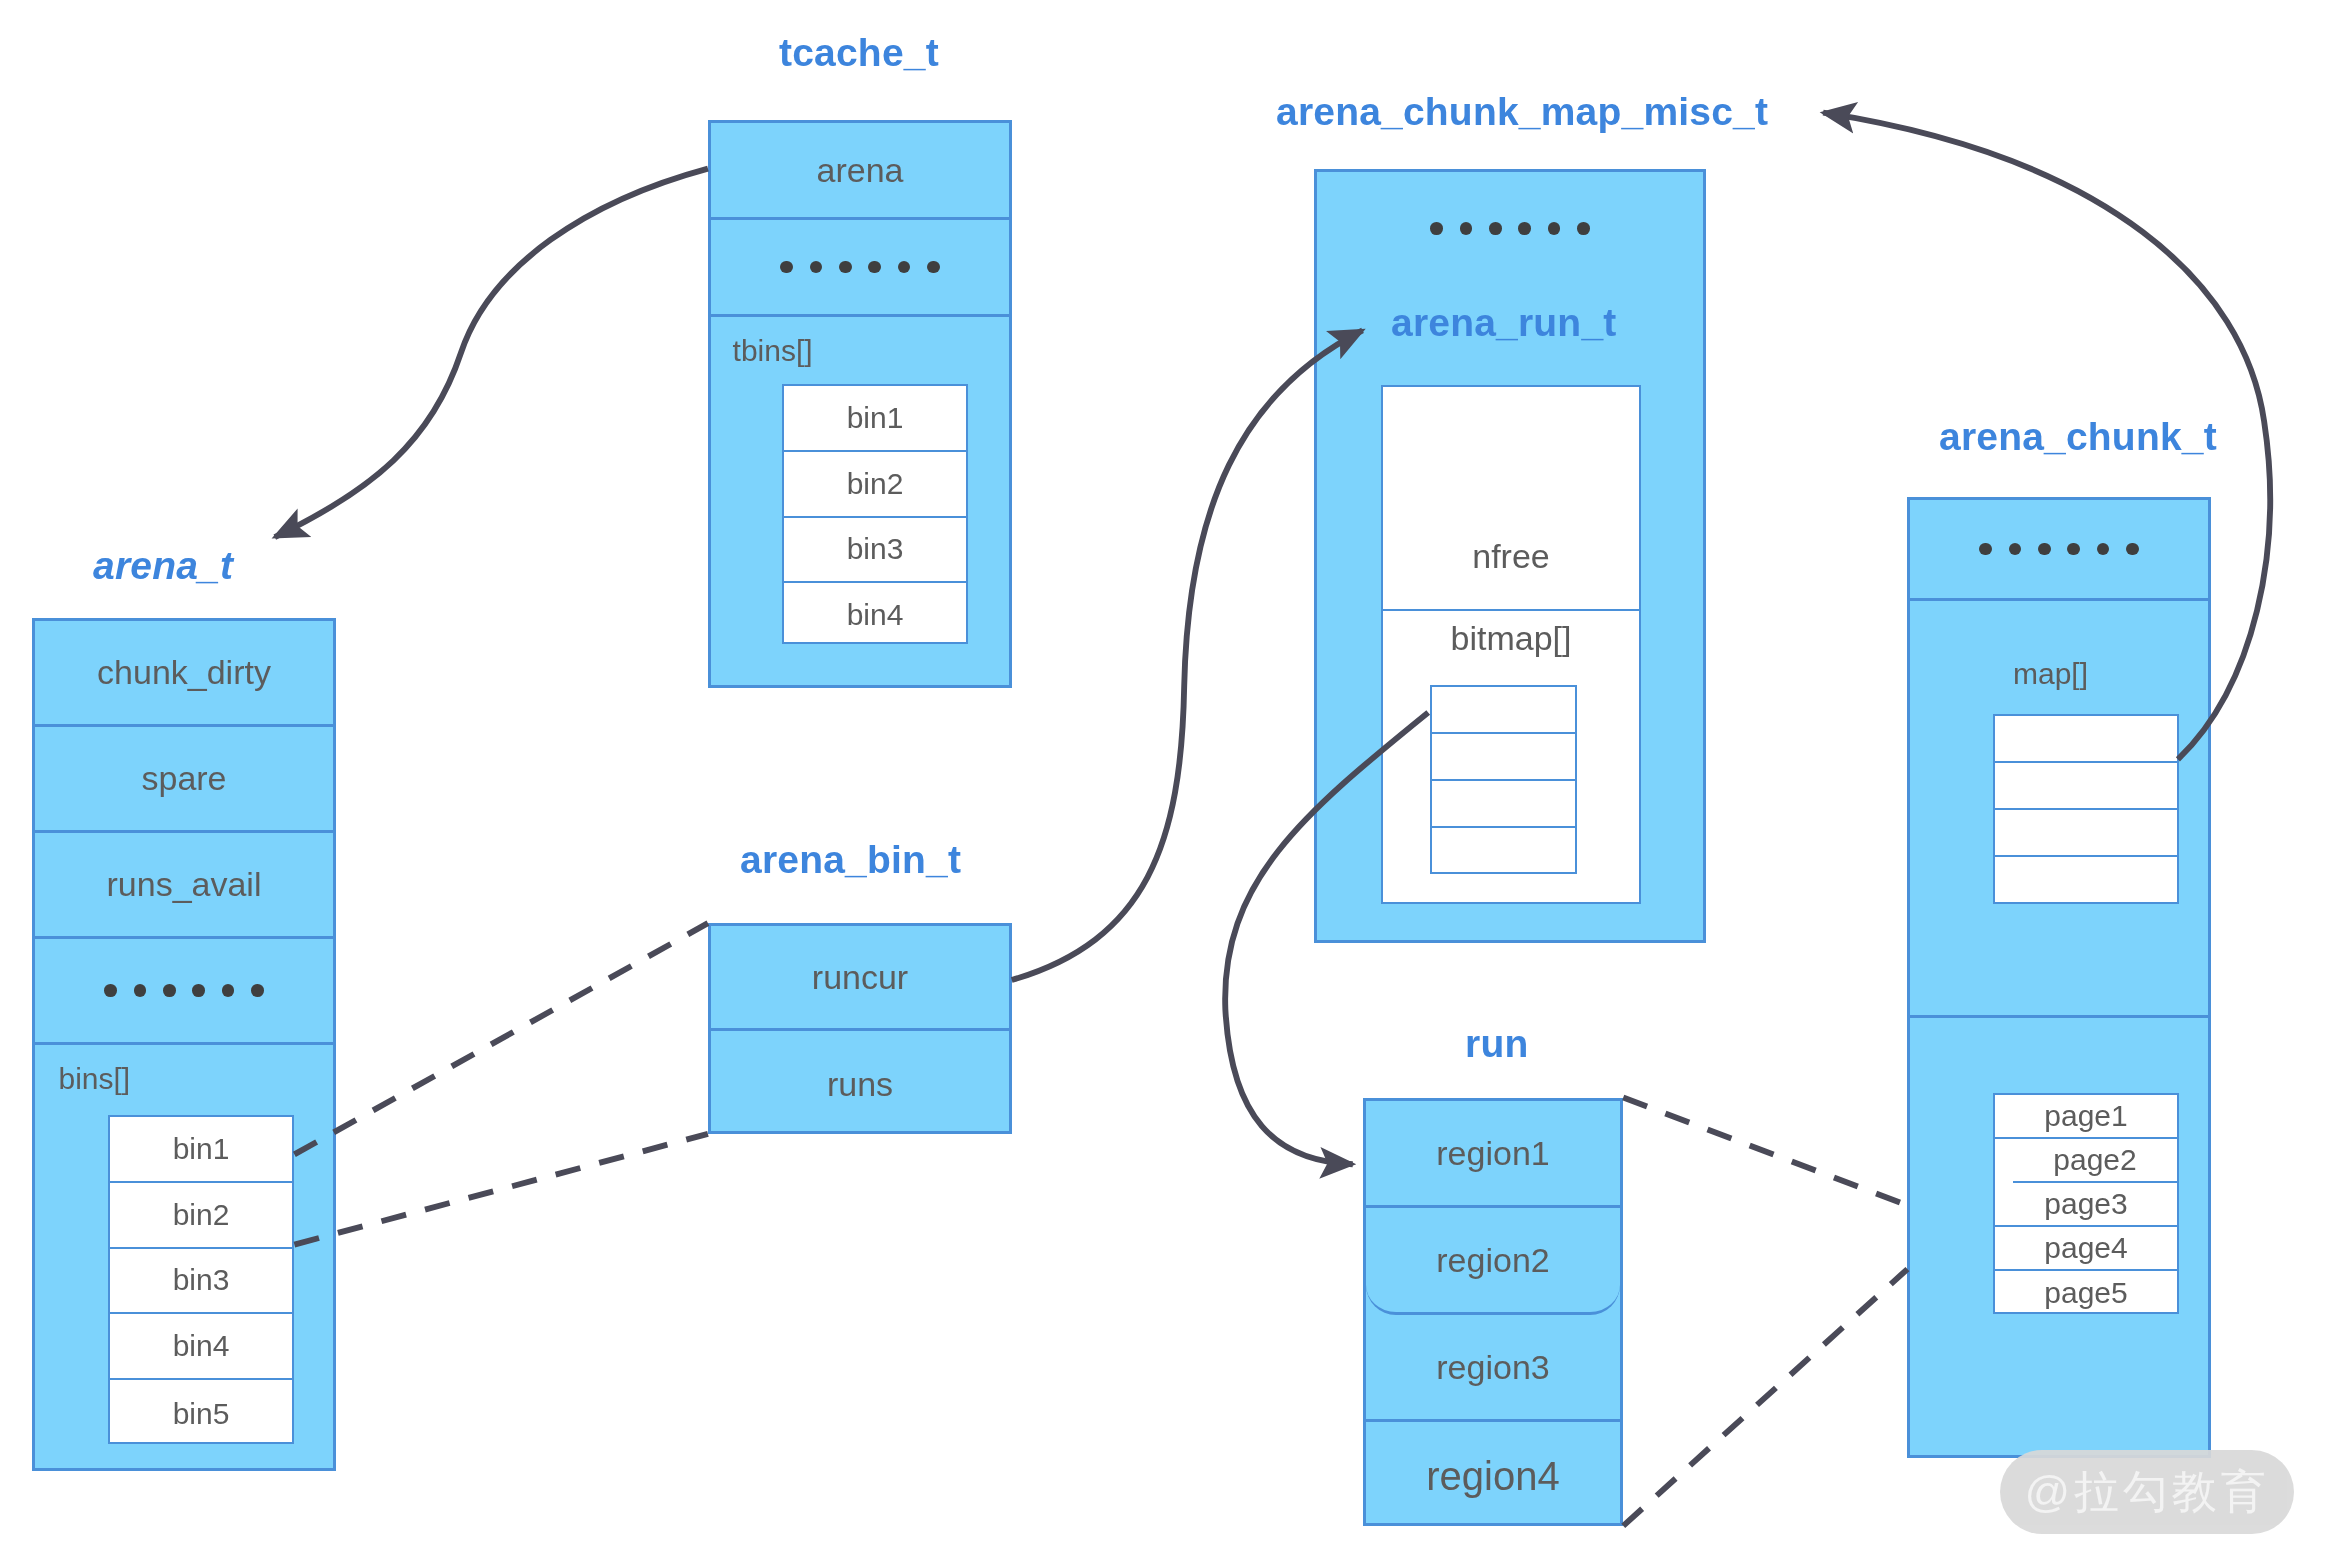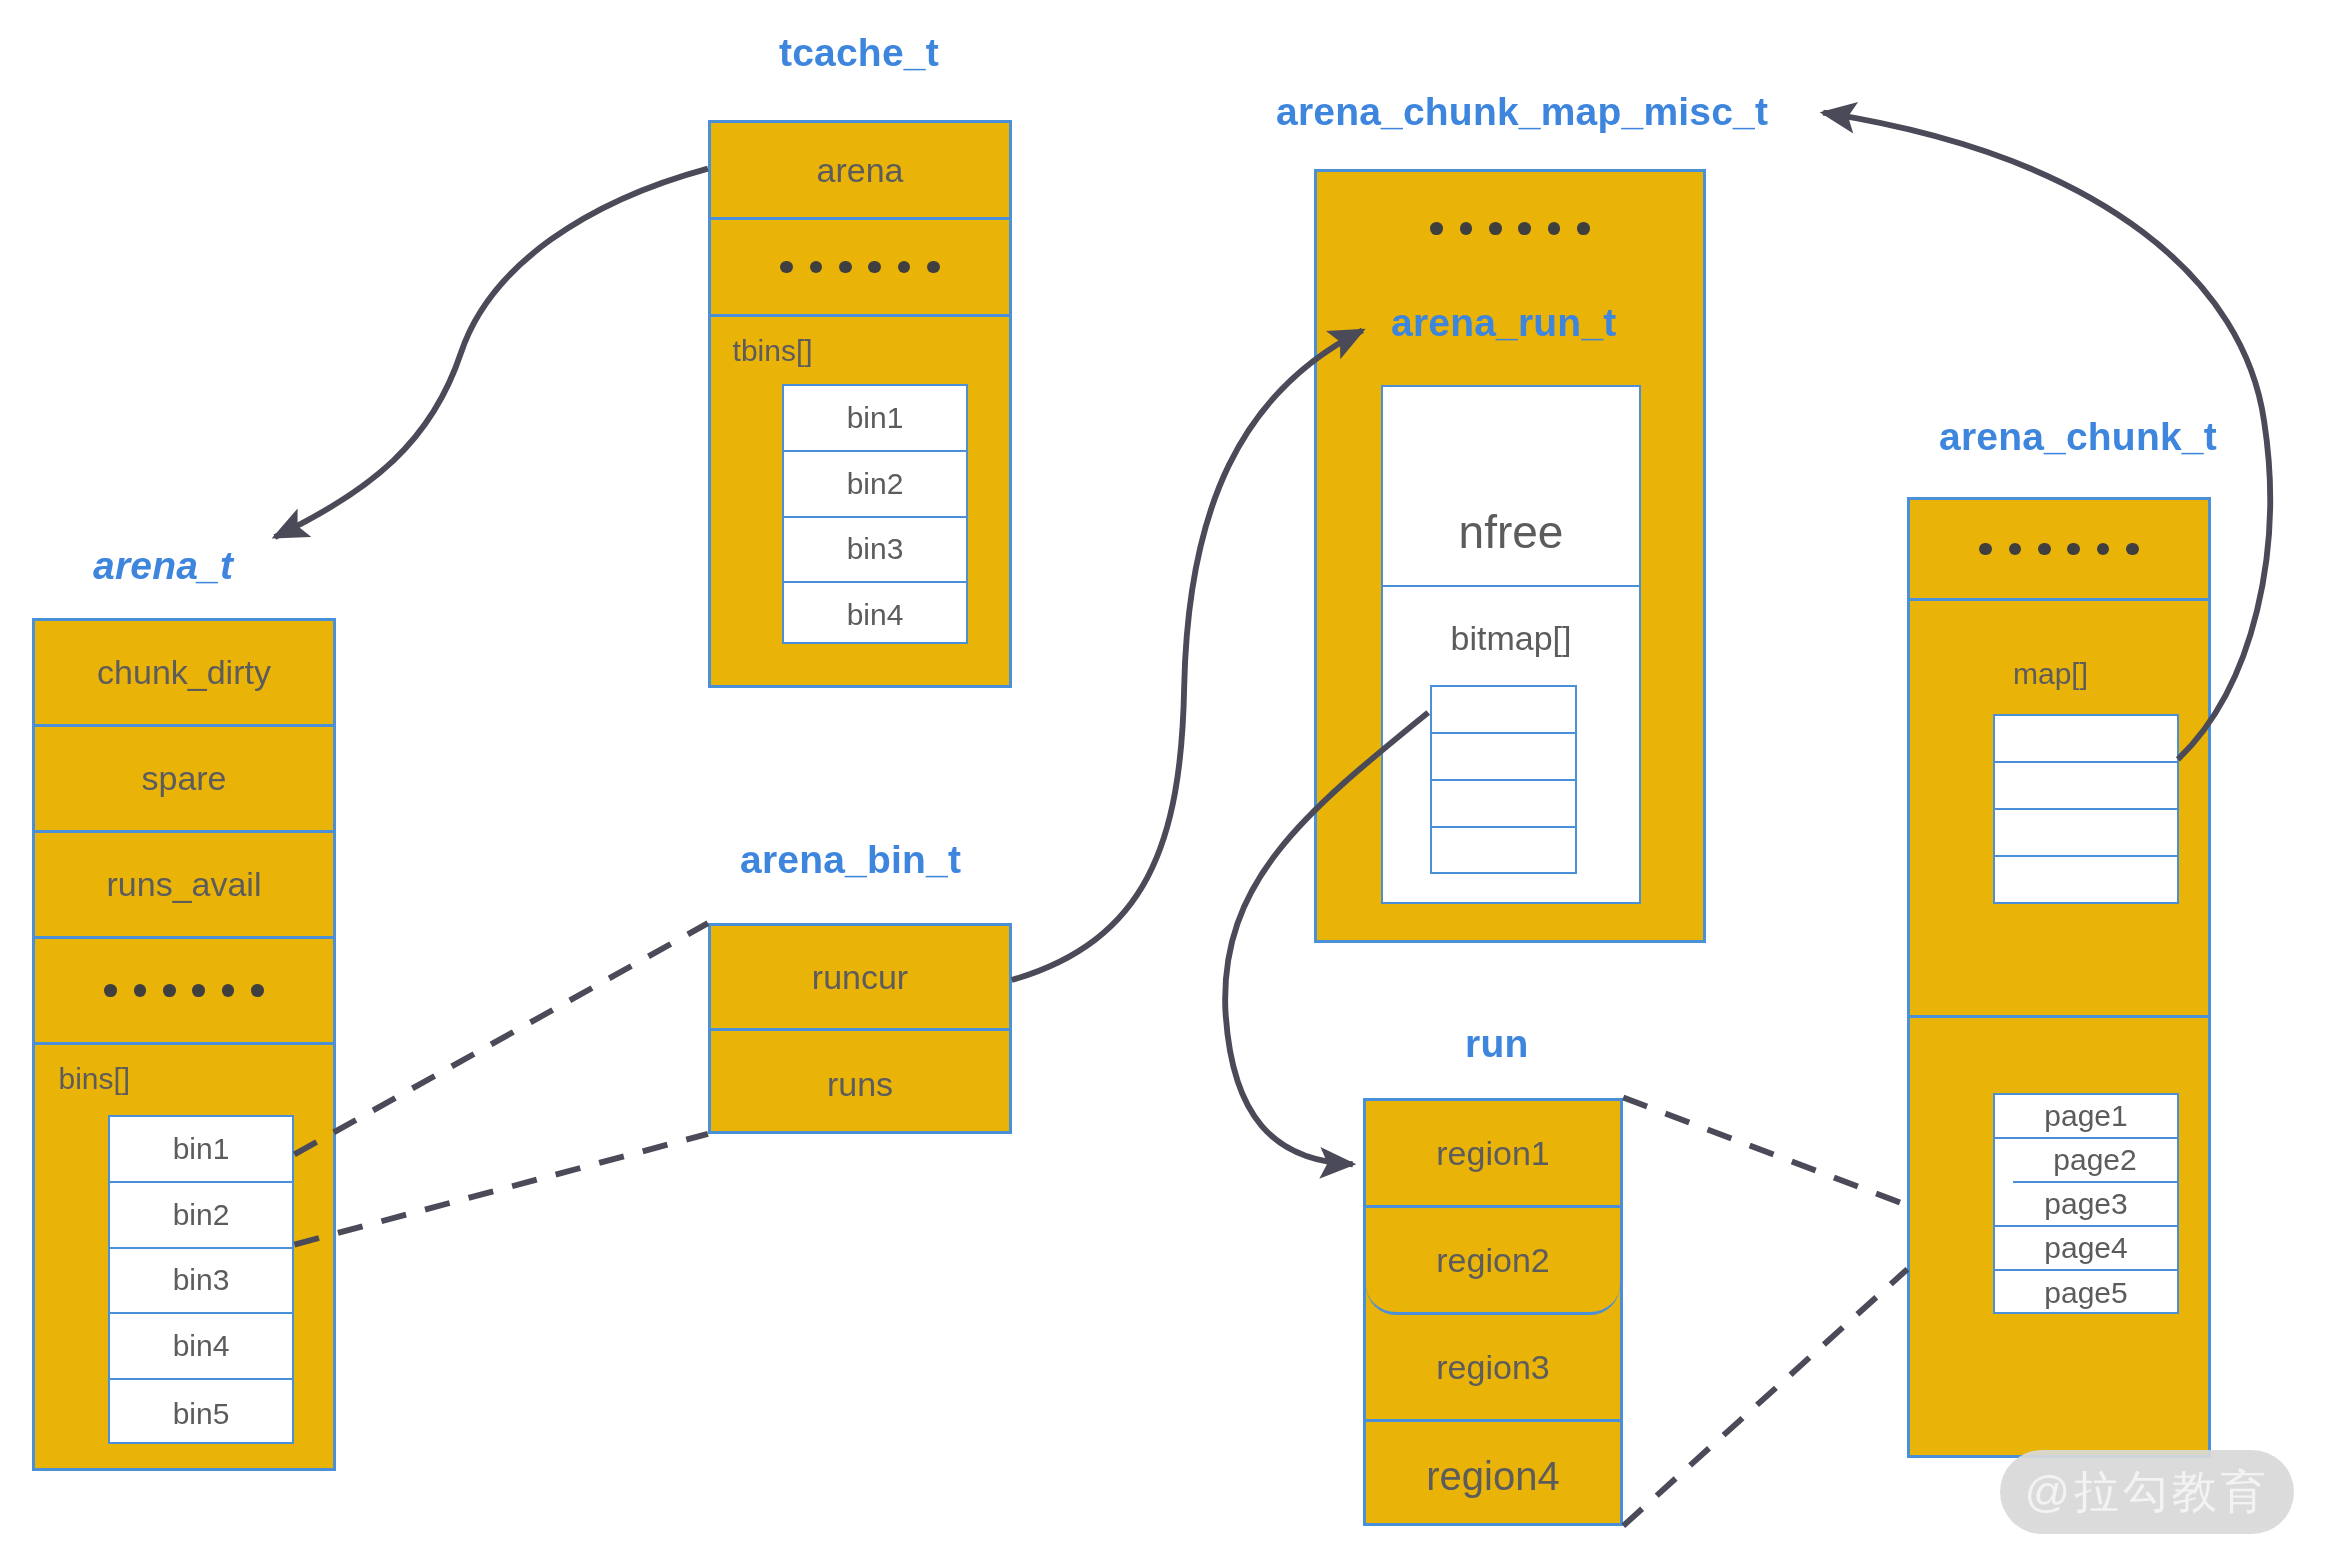--- a/index.html
+++ b/index.html
@@ -19,21 +19,21 @@
     position: absolute;
     color: #3d85dd;
     font-weight: bold;
     white-space: nowrap;
     letter-spacing: 0.2px;
   }
   .box {
     position: absolute;
     border: 3.9px solid #4a90d9;
     box-sizing: border-box;
-    background: #eab308;
+    background: #7dd3fc;
   }
   .inner-box {
     position: absolute;
     border: 2.9px solid #4a90d9;
     box-sizing: border-box;
     background: #ffffff;
   }
   .row {
     position: absolute;
     left: 0;
@@ -168,21 +168,21 @@
           <i></i>
           <i></i>
           <i></i>
       </span>
     </div>
   </div>
 
   <div class="struct-title" style="left:1391px; top:301px; font-size:39px;">arena_run_t</div>
 
   <div class="inner-box" style="left:1381px; top:385px; width:260px; height:519px;">
-    <div class="inner-row div-bot" style="top:92px; height:108px; font-size:46px;">nfree</div>
+    <div class="inner-row div-bot" style="top:116px; height:108px; font-size:34px;">nfree</div>
     <div class="inner-row" style="top:216px; height:71px; font-size:34px;">bitmap[]</div>
     <div class="inner-box" style="left:47px; top:298px; width:147px; height:189px;">
       <div class="inner-row div-bot" style="top:0px; height:47px;"></div>
       <div class="inner-row div-bot" style="top:47px; height:47px;"></div>
       <div class="inner-row div-bot" style="top:94px; height:47px;"></div>
       <div class="inner-row" style="top:141px; height:48px;"></div>
     </div>
   </div>
 
   <div class="struct-title" style="left:1465px; top:1022px; font-size:39px;">run</div>

